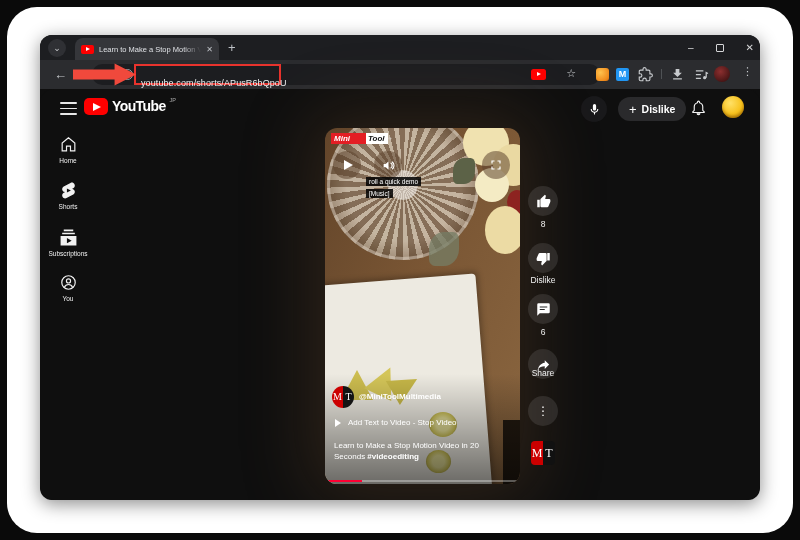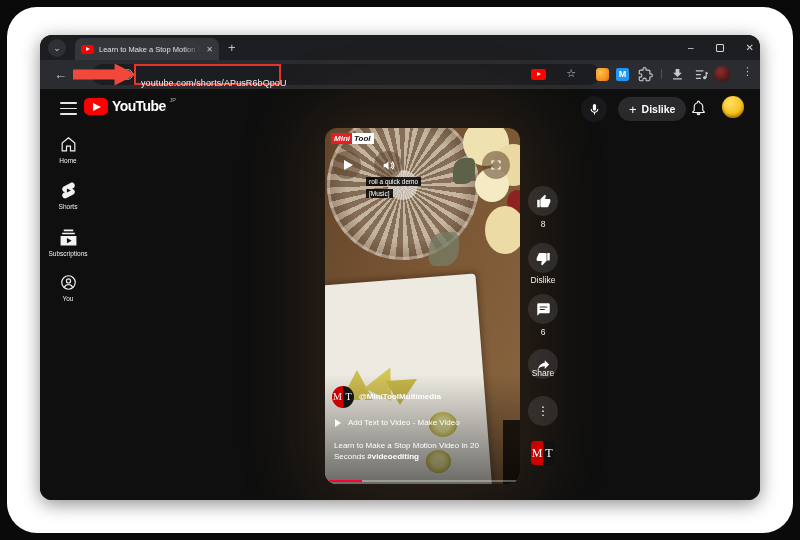--- a/index.html
+++ b/index.html
@@ -55,21 +55,21 @@
   .ext-puzzle { position:absolute; left:598px; top:7px; }
   .tb-sep { position:absolute; left:620px; top:7px; color:#55585c; font-size:11px; }
   .tb-dl { position:absolute; left:630px; top:7px; }
   .tb-media { position:absolute; left:654px; top:7px; }
   .tb-avatar { position:absolute; left:674px; top:6px; width:16px; height:16px; border-radius:50%;
                background:radial-gradient(circle at 40% 35%, #8c2f2f, #4a1616 70%, #2a0d0d); }
   .tb-dots { position:absolute; left:702px; top:5px; font-size:11px; color:#c7cacd; }
   .tb-icon { width:15px; height:15px; }
 
   
-  .yt-page { position:absolute; left:0; top:54px; width:720px; height:411px; background:#0f0f0f; }
+  .yt-page { position:absolute; left:0; top:54px; width:720px; height:411px; background:#0f0f0f;border-radius:14px; }
   .hamburger { position:absolute; left:20px; top:13px; width:17px; height:13px;
                display:flex; flex-direction:column; justify-content:space-between; }
   .hamburger span { height:1.6px; background:#e8e8e8; border-radius:1px; }
   .yt-logo { position:absolute; left:44px; top:9px; display:flex; align-items:flex-start; gap:4px; }
   .yt-logo-box { width:24px; height:17px; background:#ff0000; border-radius:5px; position:relative; }
   .yt-logo-box:before { content:""; position:absolute; left:9px; top:4.5px; border-left:8px solid #fff;
                         border-top:4px solid transparent; border-bottom:4px solid transparent; }
   .yt-logo-text { color:#fff; font-size:14px; font-weight:bold; letter-spacing:-0.6px; line-height:17px; }
   .yt-logo-sup { color:#aaaaaa; font-size:5.5px; margin-top:-1px; }
   .search-pill { position:absolute; left:165px; top:7px; width:358px; height:26px; border:1px solid #303030;
@@ -108,21 +108,21 @@
   .leafy { position:absolute; border-radius:50% 20% 50% 20%; }
   .board { position:absolute; left:-16px; top:152px; width:176px; height:240px; background:#edeae1;
            border-radius:4px; transform:rotate(-4.5deg); box-shadow:2px -2px 6px rgba(0,0,0,.3); }
   .darkwood { position:absolute; right:0; top:292px; width:17px; height:64px; background:#221910; }
   .kiwi-wedge { position:absolute; width:0; height:0; }
   .kiwi-slice { position:absolute; border-radius:50%;
                 background:radial-gradient(circle, #e3dd96 0 35%, #c9be55 65%, #6d6530 95%); }
 
   .wm { position:absolute; left:6px; top:5px; display:flex; font-style:italic; font-weight:bold;
         font-size:8px; line-height:11px; }
-  .wm-mini { background:#e31e24; color:#fff; padding:0 2px 0 3px;font-style:italic; }
+  .wm-mini { background:#e31e24; color:#fff; padding:0 16px 0 3px;font-style:italic; }
   .wm-tool { background:#fff; color:#111; padding:0 3px 0 2px; }
   .wm-reg { color:#ddd; font-size:4px; font-style:normal; margin-left:1px; }
 
   .vctl { position:absolute; width:28px; height:28px; border-radius:50%; background:rgba(95,70,48,.55);
           display:flex; align-items:center; justify-content:center; }
   .play-tri { border-left:9px solid #fff; border-top:5.5px solid transparent; border-bottom:5.5px solid transparent; margin-left:2px; }
   .cap { position:absolute; left:41px; font-size:6.5px; color:#fff; }
   .cap span { background:rgba(0,0,0,.85); padding:1px 3px; }
 
   .vfoot { position:absolute; left:0; bottom:0; width:100%; height:110px;
@@ -308,21 +308,21 @@
       <div class="cap" style="top:62px"><span>[Music]</span></div>
 
       <div class="vfoot"></div>
       <div class="vch-avatar">
         <span class="h1">M</span>
         <span class="h2">T</span>
       </div>
       <div class="vhandle">@MiniToolMultimedia</div>
       <div class="vsound">
         <span class="tri"></span>
-        <span>Add Text to Video - Make Video</span>
+        <span>Add Text to Video - Stop Video</span>
       </div>
       <div class="vtitle">
         <span>Learn to Make a Stop Motion Video in 20 Seconds </span><b>#videoediting</b>
       </div>
       <div class="vprogress">
           <div class="fill"></div>
         </div>
     </div>
 
     <div class="rail-btn" style="top:97px">

